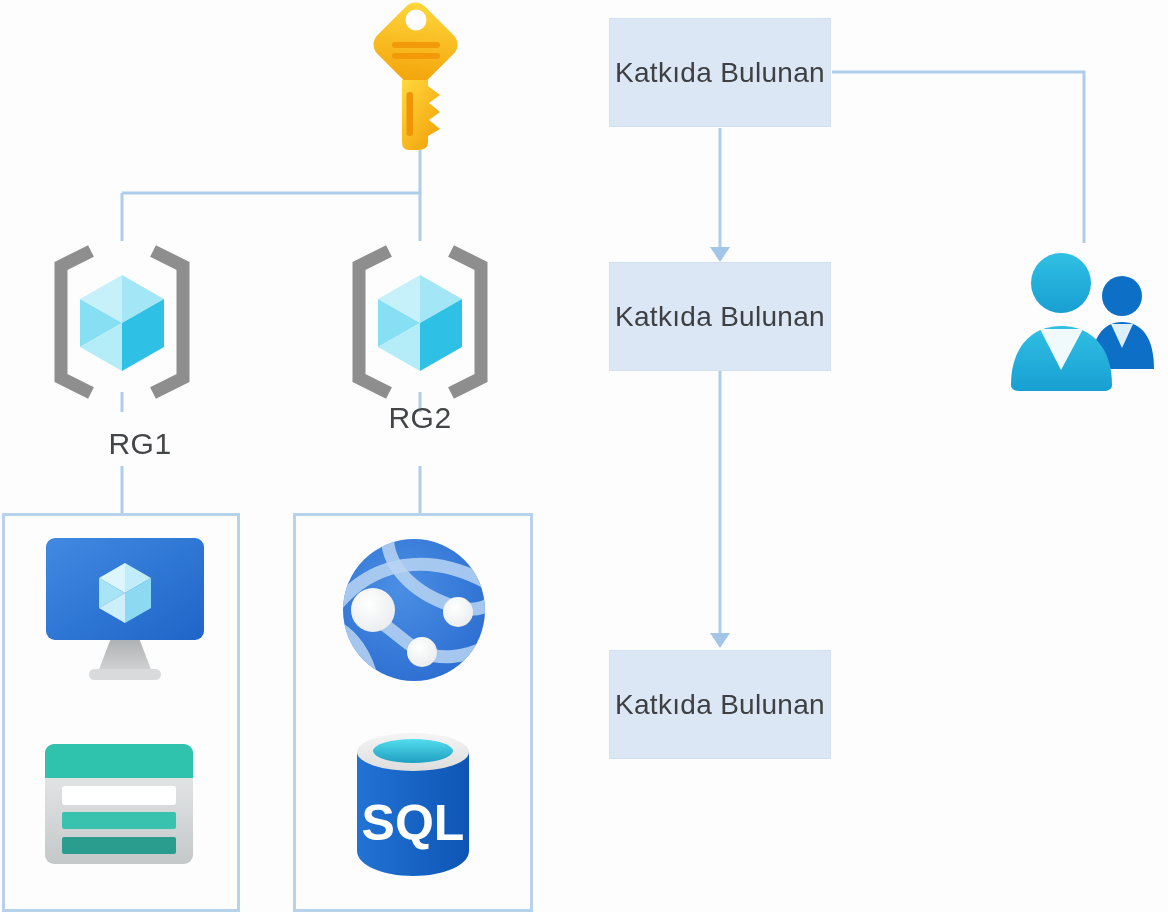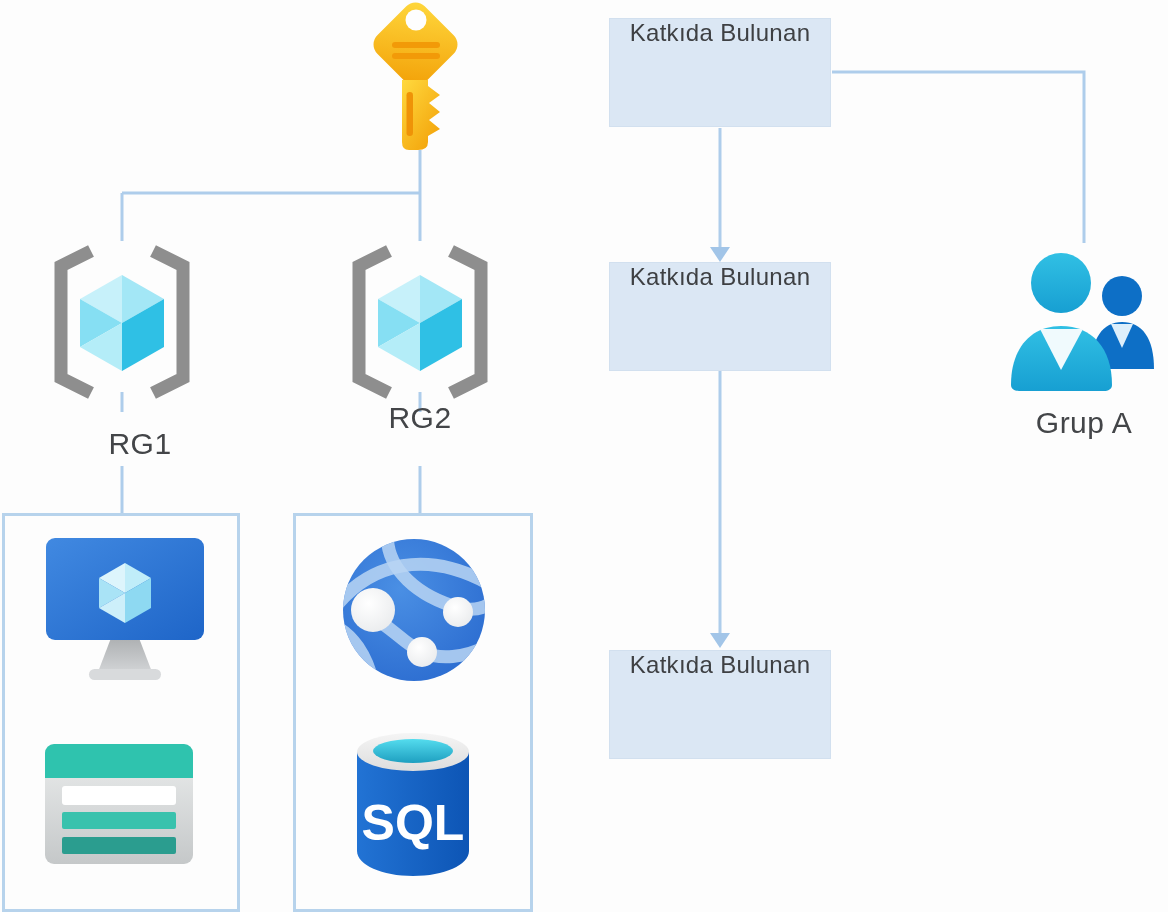--- a/index.html
+++ b/index.html
@@ -14,22 +14,22 @@
     position:absolute;z-index:3;text-align:center;color:#434548;
     font-size:30px;letter-spacing:.5px;
   }
   .container-box{
     position:absolute;z-index:2;box-sizing:border-box;
     border:3px solid #b7d3ec;background:transparent;
   }
   .role-box{
     position:absolute;z-index:3;width:222px;height:109px;box-sizing:border-box;
     background:#dbe7f4;border:1px solid #d2e0ef;
-    display:flex;justify-content:center;
-    font-size:24px;color:#3e4043;letter-spacing:.3px;
+    display:flex;align-items:center;justify-content:center;
+    font-size:28px;color:#3e4043;letter-spacing:.3px;
   }
 </style>
 </head>
 <body>
 
 <div class="canvas">
 
   <svg class="connectors" width="1168" height="912" viewBox="0 0 1168 912">
     <g stroke="#aecdeb" stroke-width="3" fill="none">
       <path d="M420,150 V193"></path>
@@ -205,15 +205,14 @@
       <path d="M96,119 C96,88 108,72 127,72 C147,72 159,88 159,119 Z" fill="#0d6fc6"></path>
       <polygon points="116,74 138,74 127,98" fill="#ddeffb"></polygon>
     </g>
     <g>
       <circle cx="66" cy="33" r="30" fill="url(#pg)"></circle>
       <path d="M16,135 C16,98 36,76 66,76 C97,76 117,98 117,135 C117,139 113,141 109,141 L24,141 C20,141 16,139 16,135 Z" fill="url(#pg)"></path>
       <polygon points="45,79 88,79 66,120" fill="#f0fafd"></polygon>
     </g>
   </svg>
 
-  <div class="node-label" style="left:1014px;top:406px;width:140px;">Grup A</div>
 
 </div>
 
 </body></html>

